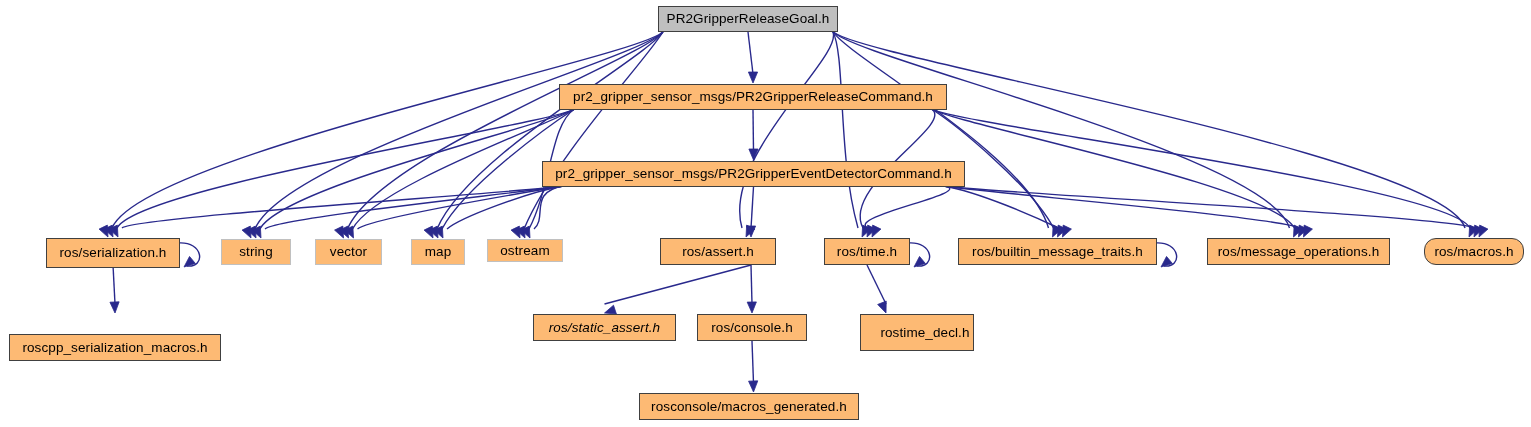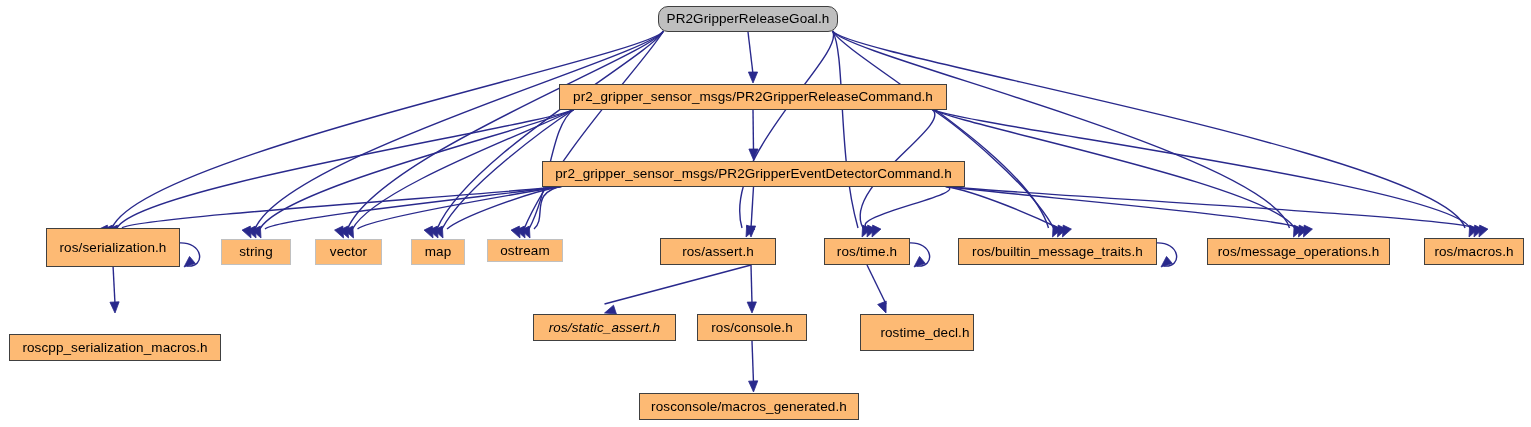--- a/index.html
+++ b/index.html
@@ -136,30 +136,30 @@
       <path d="M1155,243 C1181,241 1183,268 1164,266" class="edge-path"></path>
       <polygon points="1161,267 1166.5434953176896,256.44397519599573 1172.4077960233776,263.53269702953304" class="edge-head"></polygon>
       <path d="M751,265 L604.5,304" class="edge-path"></path>
       <polygon points="604.5,313 613.5209676218683,305.2037096536107 616.385467011972,313.94640050048935" class="edge-head"></polygon>
       <path d="M751,265 L752,304" class="edge-path"></path>
       <polygon points="752,313 747.1718809885506,302.09819891892727 756.3698851104491,301.9065738330543" class="edge-head"></polygon>
       <path d="M752,341 L753.5,383" class="edge-path"></path>
       <polygon points="753.5,392 748.5785987618432,381.1399903382608 757.7746221029153,380.86951906352346" class="edge-head"></polygon>
     </svg>
   <div id="node-layer">
-      <div class="node root" style="left: 658px; top: 6px; width: 180px; height: 26px; border-radius: 10px;">
+      <div class="node root" style="left: 658px; top: 6px; width: 180px; height: 26px;">
         <span>PR2GripperReleaseGoal.h</span>
       </div>
       <div class="node local" style="left: 559px; top: 84px; width: 388px; height: 26px;">
         <span>pr2_gripper_sensor_msgs/PR2GripperReleaseCommand.h</span>
       </div>
       <div class="node local" style="left: 542px; top: 161px; width: 423px; height: 26px;">
         <span>pr2_gripper_sensor_msgs/PR2GripperEventDetectorCommand.h</span>
       </div>
-      <div class="node local" style="left: 46px; top: 228px; width: 134px; height: 39px;">
+      <div class="node local" style="left: 46px; top: 238px; width: 134px; height: 30px;">
         <span>ros/serialization.h</span>
       </div>
       <div class="node sys" style="left: 221px; top: 239px; width: 70px; height: 26px;">
         <span>string</span>
       </div>
       <div class="node sys" style="left: 315px; top: 239px; width: 67px; height: 26px;">
         <span>vector</span>
       </div>
       <div class="node sys" style="left: 411px; top: 239px; width: 54px; height: 26px;">
         <span>map</span>
@@ -172,21 +172,21 @@
       </div>
       <div class="node local" style="left: 824px; top: 238px; width: 86px; height: 27px;">
         <span>ros/time.h</span>
       </div>
       <div class="node local" style="left: 958px; top: 238px; width: 199px; height: 27px;">
         <span>ros/builtin_message_traits.h</span>
       </div>
       <div class="node local" style="left: 1207px; top: 238px; width: 183px; height: 27px;">
         <span>ros/message_operations.h</span>
       </div>
-      <div class="node local" style="left: 1424px; top: 238px; width: 100px; height: 27px;">
+      <div class="node local" style="left: 1424px; top: 238px; width: 100px; height: 27px; border-radius: 12px;">
         <span>ros/macros.h</span>
       </div>
       <div class="node local" style="left: 9px; top: 314px; width: 212px; height: 27px; margin-top: 20px;">
         <span>roscpp_serialization_macros.h</span>
       </div>
       <div class="node local" style="left: 533px; top: 314px; width: 143px; height: 27px; font-style: italic;">
         <span>ros/static_assert.h</span>
       </div>
       <div class="node local" style="left: 697px; top: 314px; width: 110px; height: 27px;">
         <span>ros/console.h</span>

